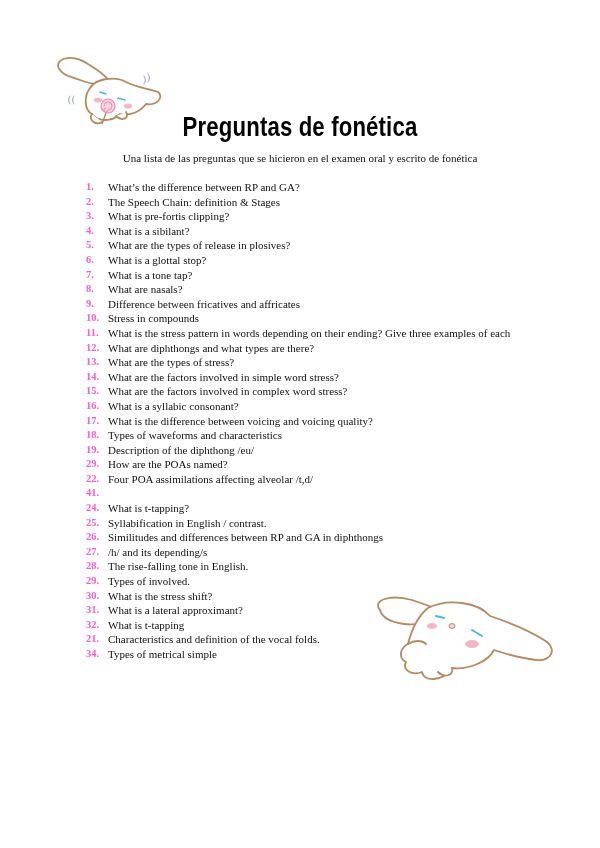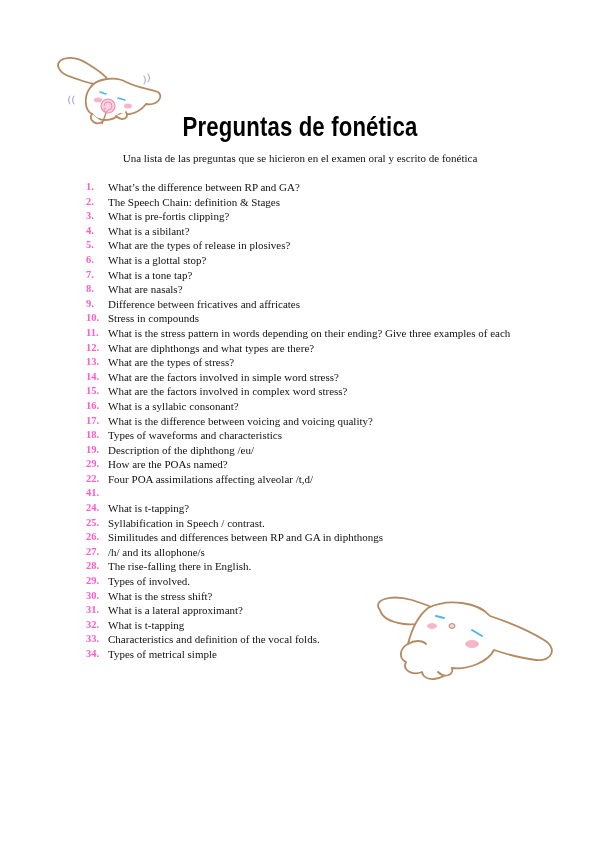--- a/index.html
+++ b/index.html
@@ -130,52 +130,52 @@
     </li>
   <li class="item">
       <span class="num">41.</span>
     </li>
   <li class="item">
       <span class="num">24.</span>
       <span class="txt">What is t-tapping?</span>
     </li>
   <li class="item">
       <span class="num">25.</span>
-      <span class="txt">Syllabification in Speech / contrast.</span>
+      <span class="txt">Syllabification in English / contrast.</span>
     </li>
   <li class="item">
       <span class="num">26.</span>
       <span class="txt">Similitudes and differences  between RP and  GA in diphthongs</span>
     </li>
   <li class="item">
       <span class="num">27.</span>
-      <span class="txt">/h/ and its allophone/s</span>
+      <span class="txt">/h/ and its depending/s</span>
     </li>
   <li class="item">
       <span class="num">28.</span>
-      <span class="txt">The rise-falling there in English.</span>
+      <span class="txt">The rise-falling tone in English.</span>
     </li>
   <li class="item">
       <span class="num">29.</span>
       <span class="txt">Types of involved.</span>
     </li>
   <li class="item">
       <span class="num">30.</span>
       <span class="txt">What is the stress shift?</span>
     </li>
   <li class="item">
       <span class="num">31.</span>
       <span class="txt">What is a lateral approximant?</span>
     </li>
   <li class="item">
       <span class="num">32.</span>
       <span class="txt">What is t-tapping</span>
     </li>
   <li class="item">
-      <span class="num">33.</span>
+      <span class="num">21.</span>
       <span class="txt">Characteristics and definition of the vocal folds.</span>
     </li>
   <li class="item">
       <span class="num">34.</span>
       <span class="txt">Types of metrical simple</span>
     </li>
 </ol>
 
 <svg class="mascot2" viewBox="0 0 190 100">
   <g fill="#fff" stroke="#b48a60" stroke-width="1.8" stroke-linecap="round" stroke-linejoin="round">

